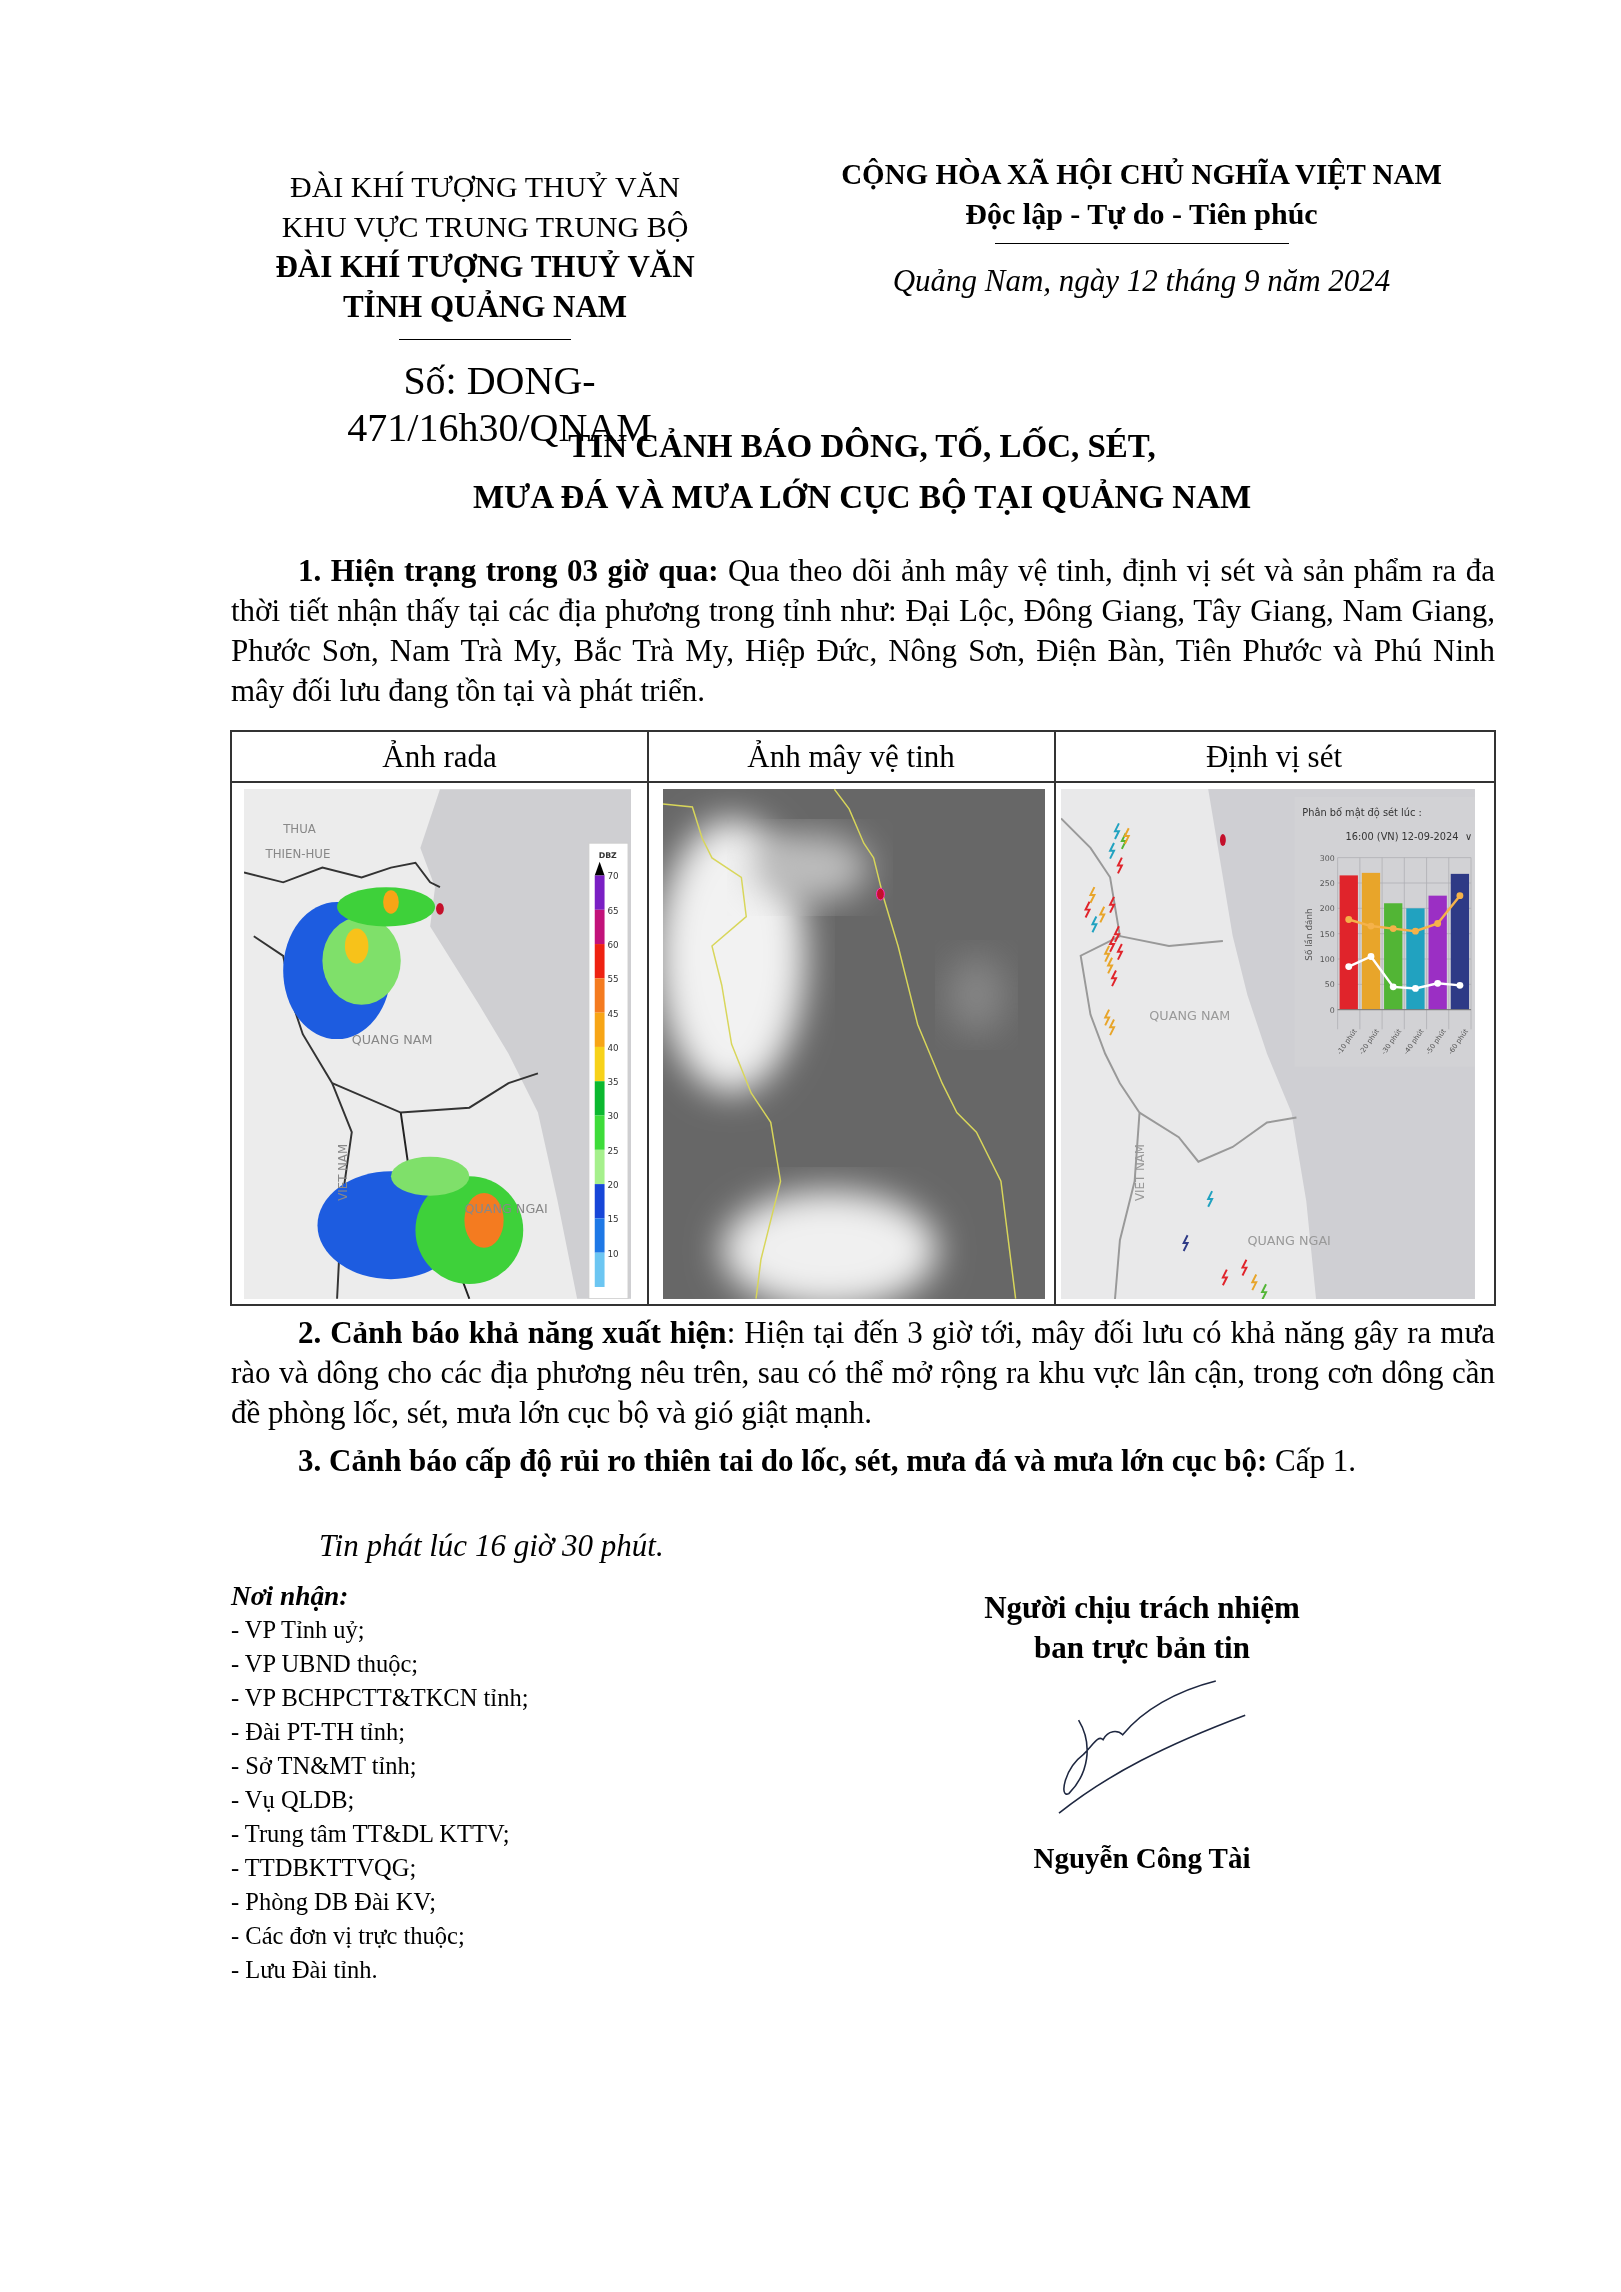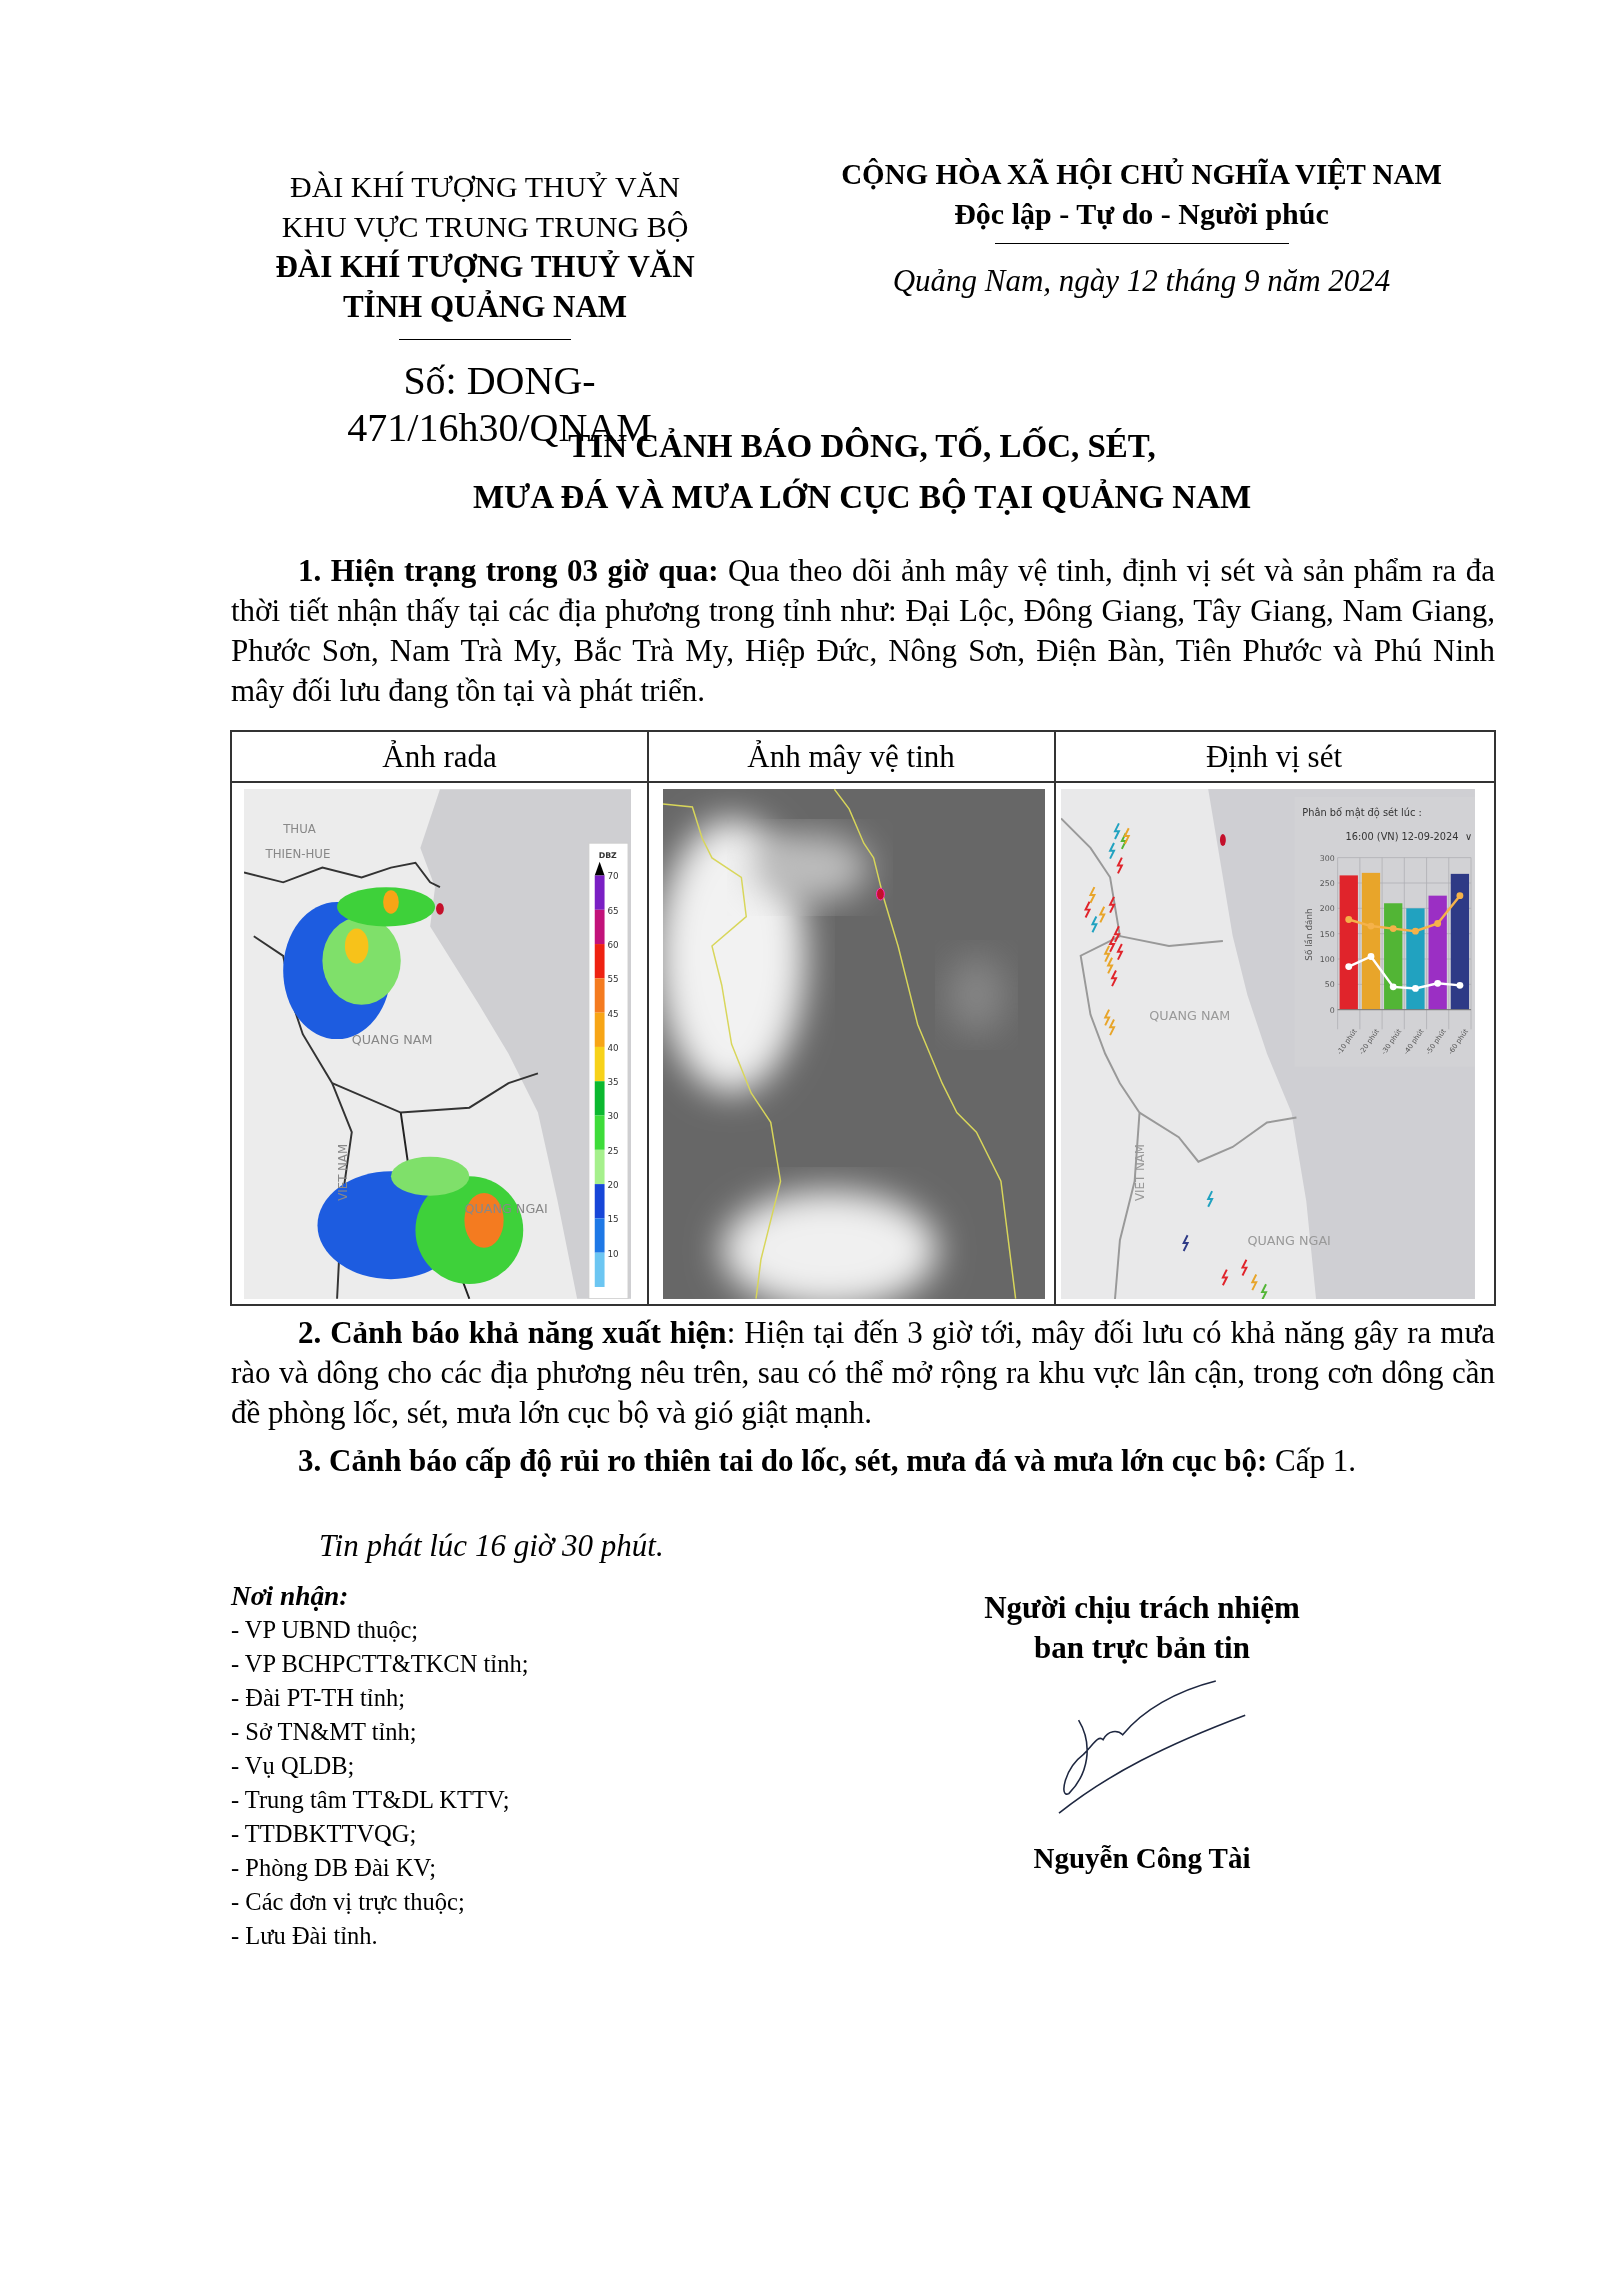--- a/index.html
+++ b/index.html
@@ -42,21 +42,21 @@
   <div class="l">ĐÀI KHÍ TƯỢNG THUỶ VĂN</div>
   <div class="l">KHU VỰC TRUNG TRUNG BỘ</div>
   <div class="b">ĐÀI KHÍ TƯỢNG THUỶ VĂN</div>
   <div class="b">TỈNH QUẢNG NAM</div>
   <div class="rule"></div>
   <div class="num">Số: DONG-471/16h30/QNAM</div>
 </div>
 
 <div class="abs hdr-right center">
   <div class="nat">CỘNG HÒA XÃ HỘI CHỦ NGHĨA VIỆT NAM</div>
-  <div class="motto">Độc lập - Tự do - Người phúc</div>
+  <div class="motto">Độc lập - Tự do - Tiên phúc</div>
   <div class="rule"></div>
   <div class="date">Quảng Nam, ngày 12 tháng 9 năm 2024</div>
 </div>
 
 <div class="abs title center">
   <div>TIN CẢNH BÁO DÔNG, TỐ, LỐC, SÉT,</div>
   <div>MƯA ĐÁ VÀ MƯA LỚN CỤC BỘ TẠI QUẢNG NAM</div>
 </div>
 
 <div class="abs para" style="top:551px;">
@@ -246,20 +246,21 @@
 
 <div class="abs para" style="top:1441px;">
   <span class="indent"></span><b>3. Cảnh báo cấp độ rủi ro thiên tai do lốc, sét, mưa đá và mưa lớn cục bộ:</b><span> Cấp 1.</span>
 </div>
 
 <div class="abs para" style="top:1526px; font-style:italic; padding-left:88px; box-sizing:border-box;">Tin phát lúc 16 giờ 30 phút.</div>
 
 <div class="abs recv">
   <div class="h">Nơi nhận:</div>
   <div id="recv-list">
+      <div class="it">- VP Tỉnh uỷ;</div>
       <div class="it">- VP UBND thuộc;</div>
       <div class="it">- VP BCHPCTT&amp;TKCN tỉnh;</div>
       <div class="it">- Đài PT-TH tỉnh;</div>
       <div class="it">- Sở TN&amp;MT tỉnh;</div>
       <div class="it">- Vụ QLDB;</div>
       <div class="it">- Trung tâm TT&amp;DL KTTV;</div>
       <div class="it">- TTDBKTTVQG;</div>
       <div class="it">- Phòng DB Đài KV;</div>
       <div class="it">- Các đơn vị trực thuộc;</div>
       <div class="it">- Lưu Đài tỉnh.</div>

